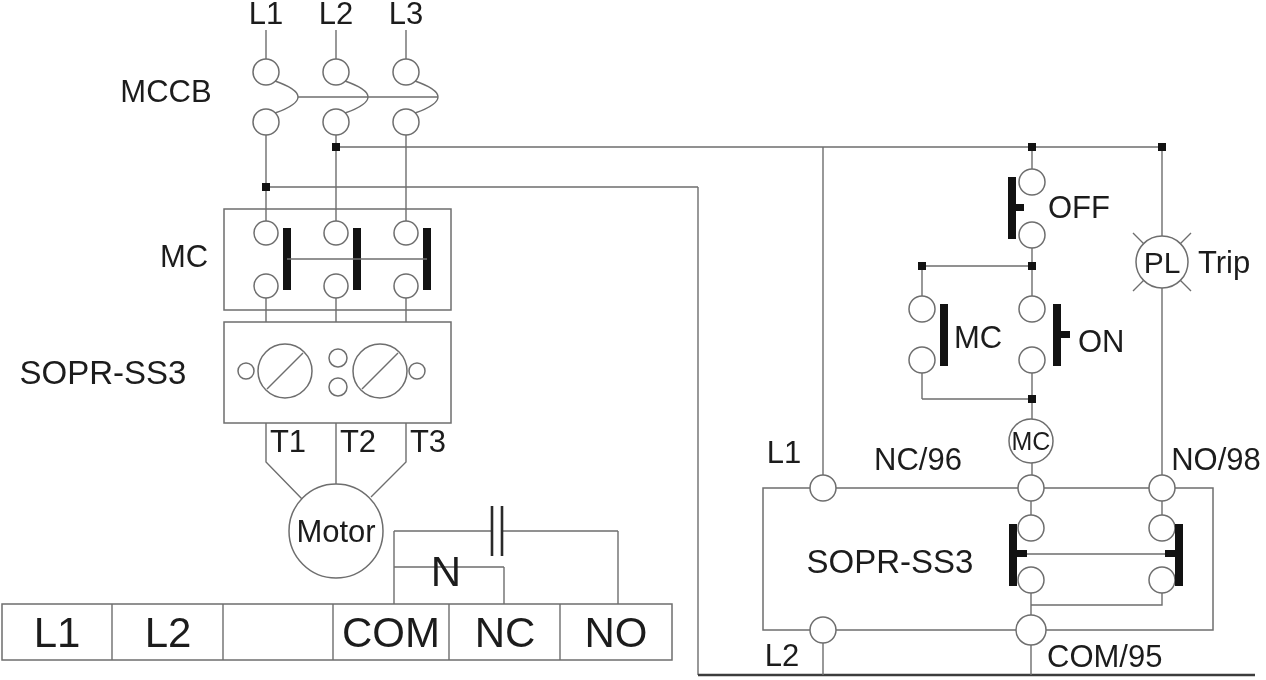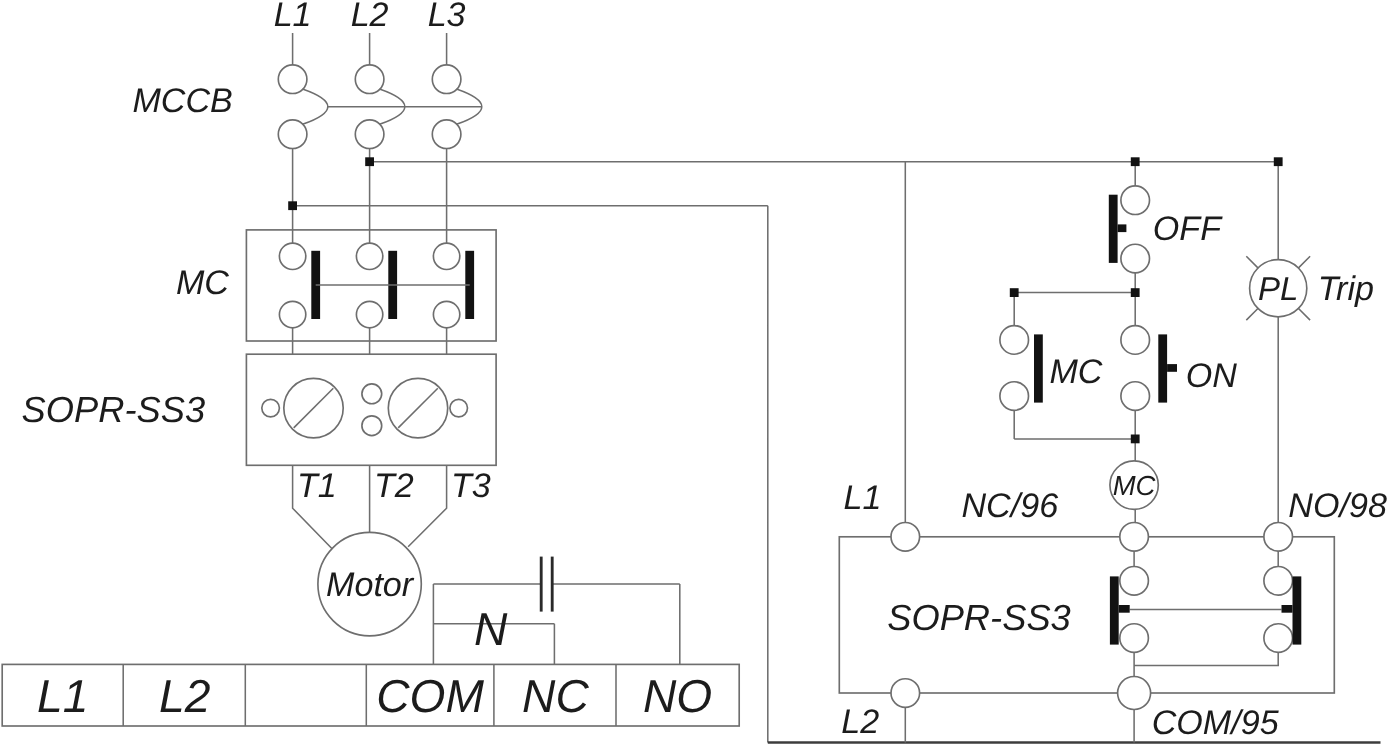--- a/index.html
+++ b/index.html
@@ -1,17 +1,17 @@
 <!DOCTYPE html>
 <html><head>
 <meta charset="utf-8">
 <style>
   html,body{margin:0;padding:0;background:#ffffff;}
   .stage{position:relative;width:1266px;height:680px;background:#ffffff;overflow:hidden;
-         font-family:"Liberation Sans", sans-serif;font-style:italic;}
+         font-family:"Liberation Sans", sans-serif;}
   svg{display:block}
   text{fill:#1c1c1c;font-family:"Liberation Sans", sans-serif;}
   .lbl{font-size:31px;}
   .lbl-big{font-size:42px;}
   .lbl-sopr{font-size:33px;}
   .lbl-coil{font-size:25px;}
   .lbl-pl{font-size:30px;}
   .wire{stroke:#6e6e6e;stroke-width:1.4;fill:none;}
   .wire-dark{stroke:#3c3c3c;stroke-width:2.4;fill:none;}
   .box{stroke:#6e6e6e;stroke-width:1.5;fill:none;}

